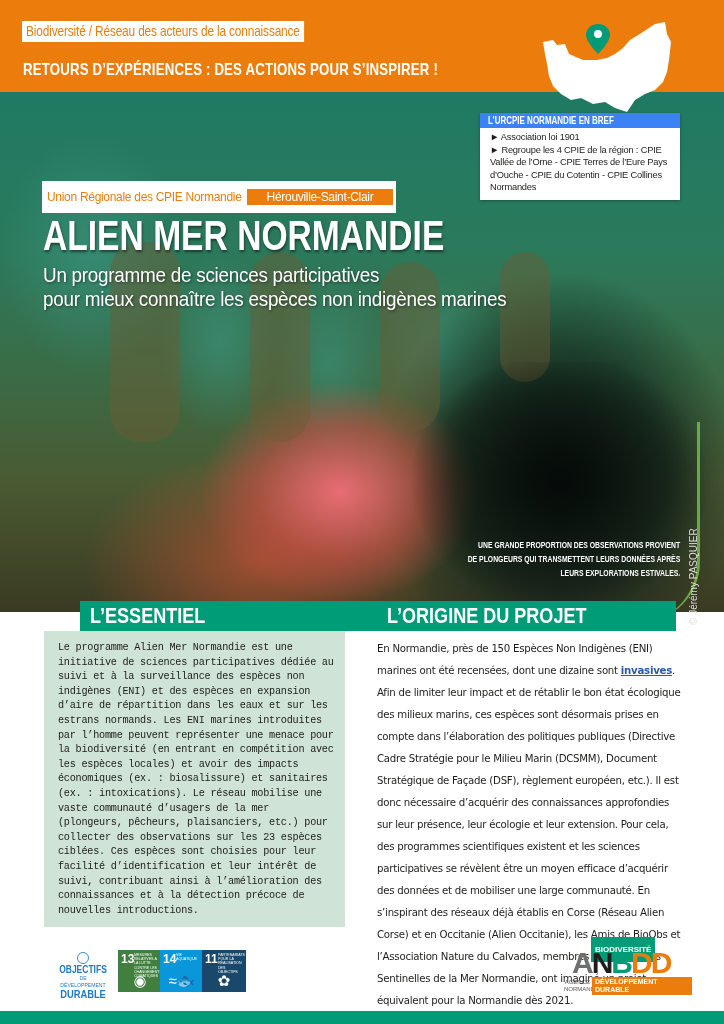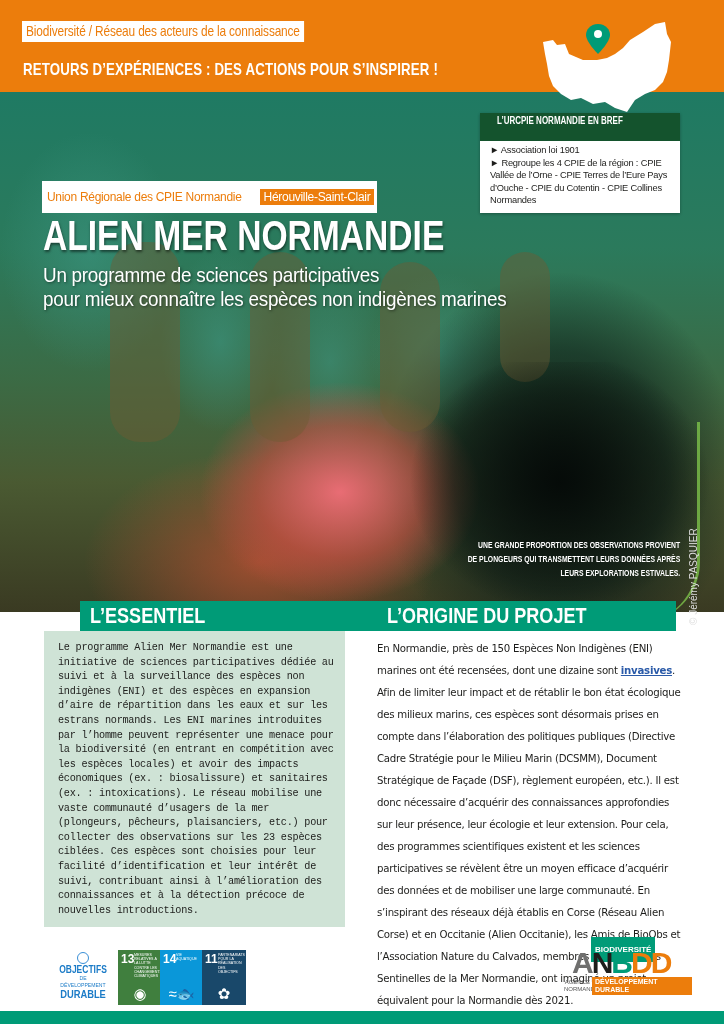--- a/index.html
+++ b/index.html
@@ -28,29 +28,29 @@
       radial-gradient(ellipse 70px 80px at 440px 260px, rgba(60,150,130,0.55), transparent 100%),
       linear-gradient(180deg, #1f7a63 0%, #2b7a5c 30%, #3b6b45 55%, #4a5a32 75%, #3a3a22 100%);
   }
   .hero .pillar { position: absolute; background: rgba(110,90,50,0.45); border-radius: 30px; }
   .hero .diver { position: absolute; left: 400px; top: 270px; width: 324px; height: 250px;
     background: radial-gradient(ellipse 150px 130px at 160px 120px, rgba(5,10,8,0.95), rgba(10,20,15,0.5) 70%, transparent 100%); }
   .hero .hose { position: absolute; left: 640px; top: 330px; width: 60px; height: 200px; border-right: 3px solid #7dc24a; border-radius: 0 0 60px 0; opacity: 0.8; }
 
   .info-box { position: absolute; left: 480px; top: 113px; width: 200px; background: #fff; z-index: 6;
     box-shadow: 0 1px 3px rgba(0,0,0,0.3); }
-  .info-box .info-title { background: #14532d; color: #fff; font-family: "Liberation Sans", sans-serif; font-weight: bold;
-    font-size: 10px; height: 28px; line-height: 15px; padding-left: 17px; white-space: nowrap; overflow: hidden; }
+  .info-box .info-title { background: #3b82f6; color: #fff; font-family: "Liberation Sans", sans-serif; font-weight: bold;
+    font-size: 10px; height: 15px; line-height: 15px; padding-left: 8px; white-space: nowrap; overflow: hidden; }
   .info-box .info-title span { display: inline-block; transform: scaleX(0.8); transform-origin: left center; }
   .info-box .info-body { padding: 3px 6px 6px 10px; font-family: "Liberation Sans", sans-serif; font-size: 9.3px; line-height: 12.5px; color: #1d1d1b; letter-spacing: -0.2px; }
   .info-box .info-body p { margin: 0; }
 
   .org-tag { position: absolute; left: 42px; top: 181px; height: 32px; background: #fff; display: flex; align-items: center; padding: 0 3px 0 5px; }
   .org-tag .org-name { color: #ec7d0c; font-family: "Liberation Sans", sans-serif; font-size: 12px; white-space: nowrap; letter-spacing: -0.3px; }
-  .org-tag .org-city { background: #ec7d0c; color: #fff; font-family: "Liberation Sans", sans-serif; font-size: 12px; padding: 1px 4px; margin-left: 18px; white-space: nowrap; letter-spacing: -0.3px; }
+  .org-tag .org-city { background: #ec7d0c; color: #fff; font-family: "Liberation Sans", sans-serif; font-size: 12px; padding: 1px 20px; margin-left: 5px; white-space: nowrap; letter-spacing: -0.3px; }
 
   .main-title { position: absolute; left: 43px; top: 214px; color: #fff; font-family: "Liberation Sans", sans-serif;
     font-weight: bold; font-size: 42px; line-height: 44px; white-space: nowrap; transform: scaleX(0.8); transform-origin: left top;
     text-shadow: 1px 2px 3px rgba(0,0,0,0.5); letter-spacing: 0px; }
   .subtitle { position: absolute; left: 43px; top: 263px; color: #fff; font-family: "Liberation Sans", sans-serif; font-size: 21px; line-height: 24px;
     white-space: nowrap; text-shadow: 1px 1px 3px rgba(0,0,0,0.5); transform: scaleX(0.9); transform-origin: left top; letter-spacing: -0.3px; }
 
   .caption { position: absolute; right: 44px; top: 538px; color: #fff; font-family: "Liberation Sans", sans-serif; font-weight: bold;
     font-size: 9.5px; line-height: 14px; text-align: right; white-space: nowrap; transform: scaleX(0.72); transform-origin: right top; }
   .credit { position: absolute; left: 688px; top: 625px; color: #ddd; font-family: "Liberation Sans", sans-serif; font-size: 10px;
@@ -68,21 +68,21 @@
   .origine-body { position: absolute; left: 377px; top: 638px; width: 310px;
     font-family: "DejaVu Sans", sans-serif; font-size: 10.2px; line-height: 22px; color: #1d1d1b; letter-spacing: -0.25px; }
   .origine-body a { color: #2a5aa8; font-weight: bold; text-decoration: underline; }
 
   
   .odd-logo { position: absolute; left: 52px; top: 952px; width: 62px; height: 42px; text-align: center; }
   .odd-logo .un { width: 12px; height: 12px; border-radius: 50%; border: 1.5px solid #3a8fd6; margin: 0 auto 1px; }
   .odd-logo .l1 { color: #1b7bc7; font-family: "Liberation Sans", sans-serif; font-weight: bold; font-size: 10px; line-height: 10px; transform: scaleX(0.85); }
   .odd-logo .l2 { color: #1b7bc7; font-family: "Liberation Sans", sans-serif; font-size: 6px; line-height: 7px; transform: scaleX(0.85); }
   .odd-logo .l3 { color: #1b7bc7; font-family: "Liberation Sans", sans-serif; font-weight: bold; font-size: 11px; line-height: 11px; transform: scaleX(0.85); }
-  .sdg { position: absolute; top: 950px; width: 44px; height: 55px; color: #fff; font-family: "Liberation Sans", sans-serif; }
+  .sdg { position: absolute; top: 950px; width: 44px; height: 42px; color: #fff; font-family: "Liberation Sans", sans-serif; }
   .sdg .num { position: absolute; left: 3px; top: 2px; font-weight: bold; font-size: 12px; }
   .sdg .lab { position: absolute; left: 16px; top: 3px; font-size: 3.6px; line-height: 4.2px; width: 26px; text-transform: uppercase; }
   .sdg .glyph { position: absolute; left: 0; right: 0; bottom: 3px; text-align: center; font-size: 15px; line-height: 16px; }
   .sdg13 { left: 118px; background: #407f3e; }
   .sdg14 { left: 160px; background: #0a97d9; }
   .sdg17 { left: 202px; background: #19486a; }
 
   .anbdd { position: absolute; left: 572px; top: 937px; width: 120px; height: 62px; }
   .anbdd .bio { position: absolute; left: 19px; top: 0; background: #009b77; color: #fff; font-family: "Liberation Sans", sans-serif; font-weight: bold;
     font-size: 8px; padding: 8px 4px; white-space: nowrap; }

